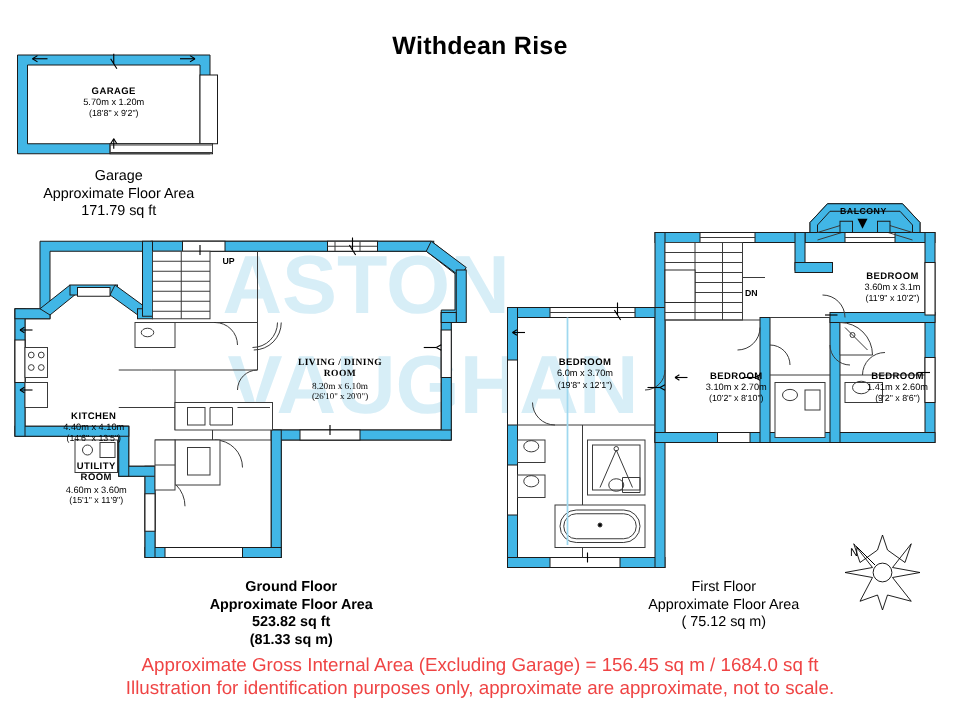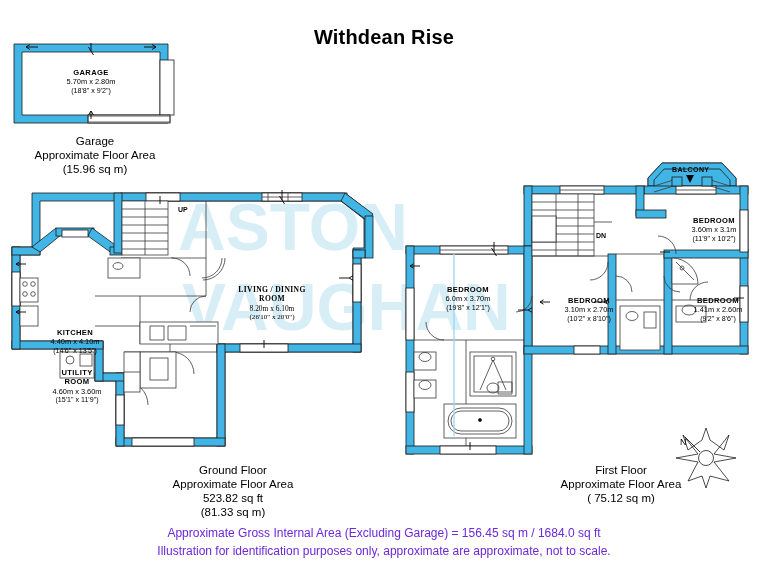--- a/index.html
+++ b/index.html
@@ -18,21 +18,21 @@
     font-size:20px;font-weight:bold;letter-spacing:.2px;color:#000;margin-top:16px;
   }
 
   .blockcap{
     position:absolute;text-align:center;font-size:11.5px;line-height:14px;color:#000;
   }
   .blockcap .ln{display:block;white-space:nowrap;}
 
   .footer{
     position:absolute;left:0;top:524px;width:768px;text-align:center;
-    font-size:12px;line-height:18px;color:#6d28d9;
+    font-size:15px;line-height:18px;color:#ef4444;
   }
   .footer .ln{display:block;}
 
   .roomlbl{
     position:absolute;text-align:center;color:#000;white-space:nowrap;
     font-size:7.6px;line-height:9.4px;
   }
   .roomlbl .nm{display:block;font-weight:bold;letter-spacing:.35px;font-size:7.6px;}
   .roomlbl .dm{display:block;font-size:7.4px;}
   .roomlbl .df{display:block;font-size:7.1px;}
@@ -354,28 +354,28 @@
 
     <g transform="translate(706,458)">
       <polygon fill="#fff" stroke="#000" stroke-width="0.7" points="-23,-23 -18,-8 -4,-18 0,-30 4,-18 18,-8 23,-23 8,-4 30,0 8,4 23,23 4,18 0,30 -4,18 -18,23 -8,4 -30,0 -8,-4"></polygon>
       <circle cx="0" cy="0" r="7.5" fill="#fff" stroke="#000" stroke-width="0.7"></circle>
       <path d="M-21,-21 L-6,-6" stroke="#000" stroke-width="0.8"></path>
     </g>
   </svg>
 
   <div class="roomlbl" style="left:36px;top:68px;width:110px;">
     <span class="nm">GARAGE</span>
-    <span class="dm">5.70m x 2.80m</span>
+    <span class="dm">5.70m x 1.20m</span>
     <span class="df">(18'8" x 9'2")</span>
   </div>
 
   <div class="blockcap" style="left:15px;top:134px;width:160px;">
     <span class="ln">Garage</span>
     <span class="ln">Approximate Floor Area</span>
-    <span class="ln">(15.96 sq m)</span>
+    <span class="ln">171.79 sq ft</span>
   </div>
 
   <div class="tiny" style="left:178px;top:206px;">UP</div>
 
   <div class="roomlbl" style="left:20px;top:280px;width:110px;margin-top:48px;">
     <span class="nm">KITCHEN</span>
     <span class="dm">4.40m x 4.10m</span>
     <span class="df">(14'6" x 13'5")</span>
   </div>
 
@@ -386,21 +386,21 @@
     <span class="df">(26'10" x 20'0")</span>
   </div>
 
   <div class="roomlbl" style="left:22px;top:368px;width:110px;">
     <span class="nm">UTILITY</span>
     <span class="nm">ROOM</span>
     <span class="dm">4.60m x 3.60m</span>
     <span class="df">(15'1" x 11'9")</span>
   </div>
 
-  <div class="blockcap" style="left:140px;top:463px;width:186px;">
+  <div class="blockcap" style="left:140px;top:463px;width:186px;font-weight:bold;">
     <span class="ln">Ground Floor</span>
     <span class="ln">Approximate Floor Area</span>
     <span class="ln">523.82 sq ft</span>
     <span class="ln">(81.33 sq m)</span>
   </div>
 
   <div class="tiny" style="left:672px;top:166px;letter-spacing:.4px;">BALCONY</div>
 
   <div class="tiny" style="left:596px;top:232px;">DN</div>
 
@@ -421,21 +421,21 @@
     <span class="dm">3.60m x 3.1m</span>
     <span class="df">(11'9" x 10'2")</span>
   </div>
 
   <div class="roomlbl" style="left:668px;top:296px;width:100px;">
     <span class="nm">BEDROOM</span>
     <span class="dm">1.41m x 2.60m</span>
     <span class="df">(9'2" x 8'6")</span>
   </div>
 
-  <div class="blockcap" style="left:528px;top:463px;width:186px;">
+  <div class="blockcap" style="left:486px;top:463px;width:186px;">
     <span class="ln">First Floor</span>
     <span class="ln">Approximate Floor Area</span>
     <span class="ln">( 75.12 sq m)</span>
   </div>
 
   <div class="northN" style="left:680px;top:437px;">N</div>
 
   <div class="footer">
     <span class="ln">Approximate Gross Internal Area (Excluding Garage) = 156.45 sq m / 1684.0 sq ft</span>
     <span class="ln">Illustration for identification purposes only, approximate are approximate, not to scale.</span>

